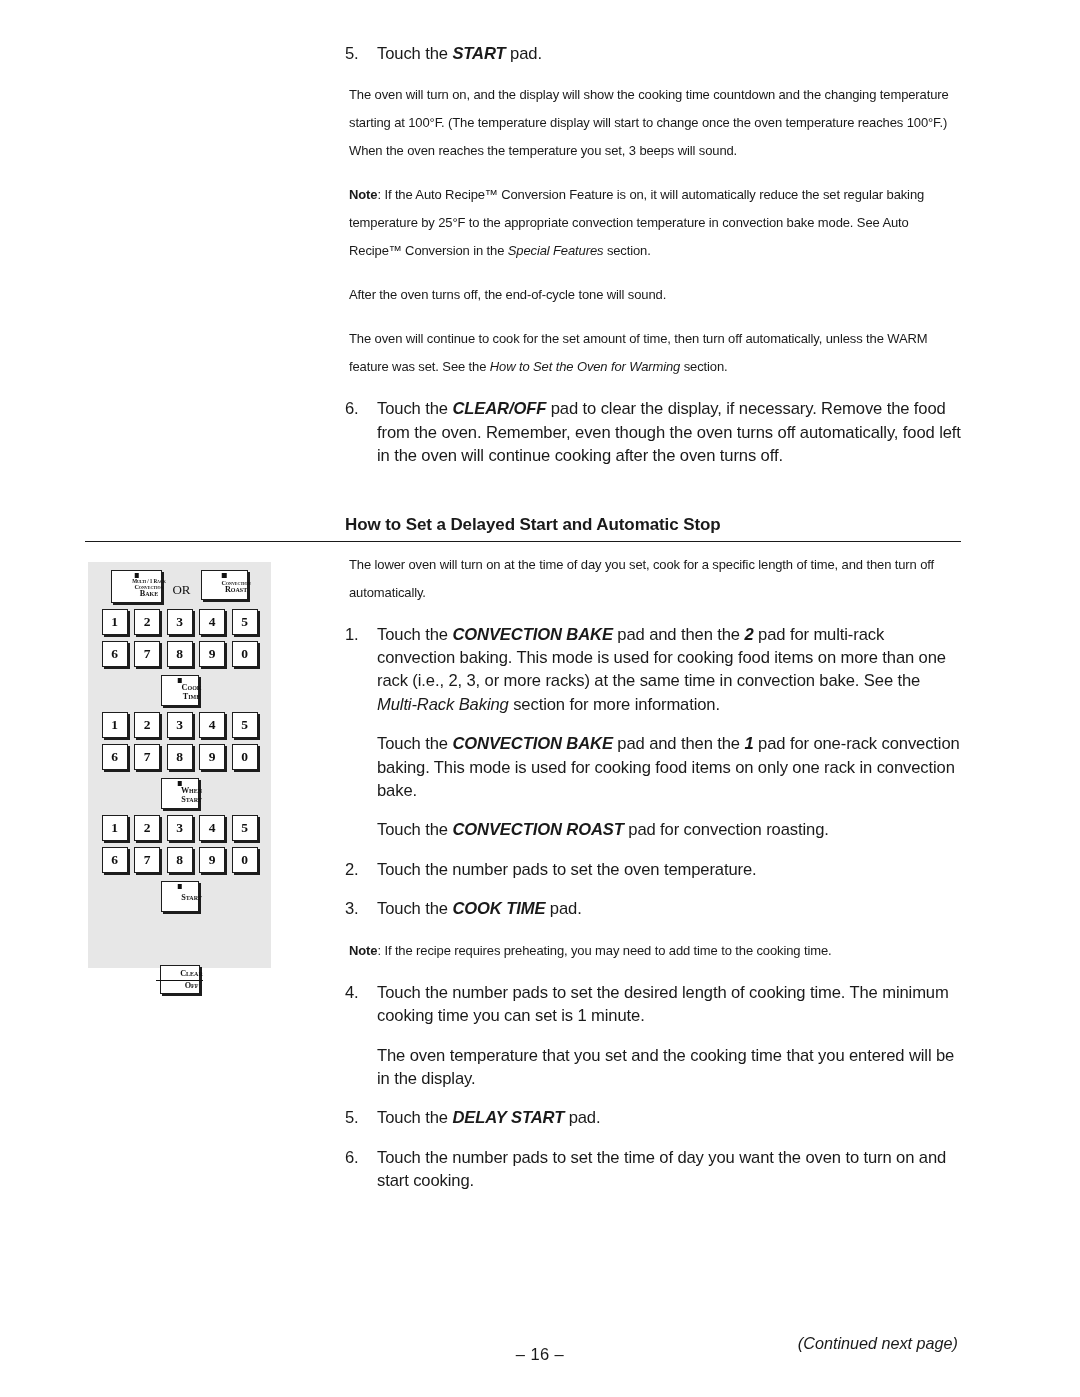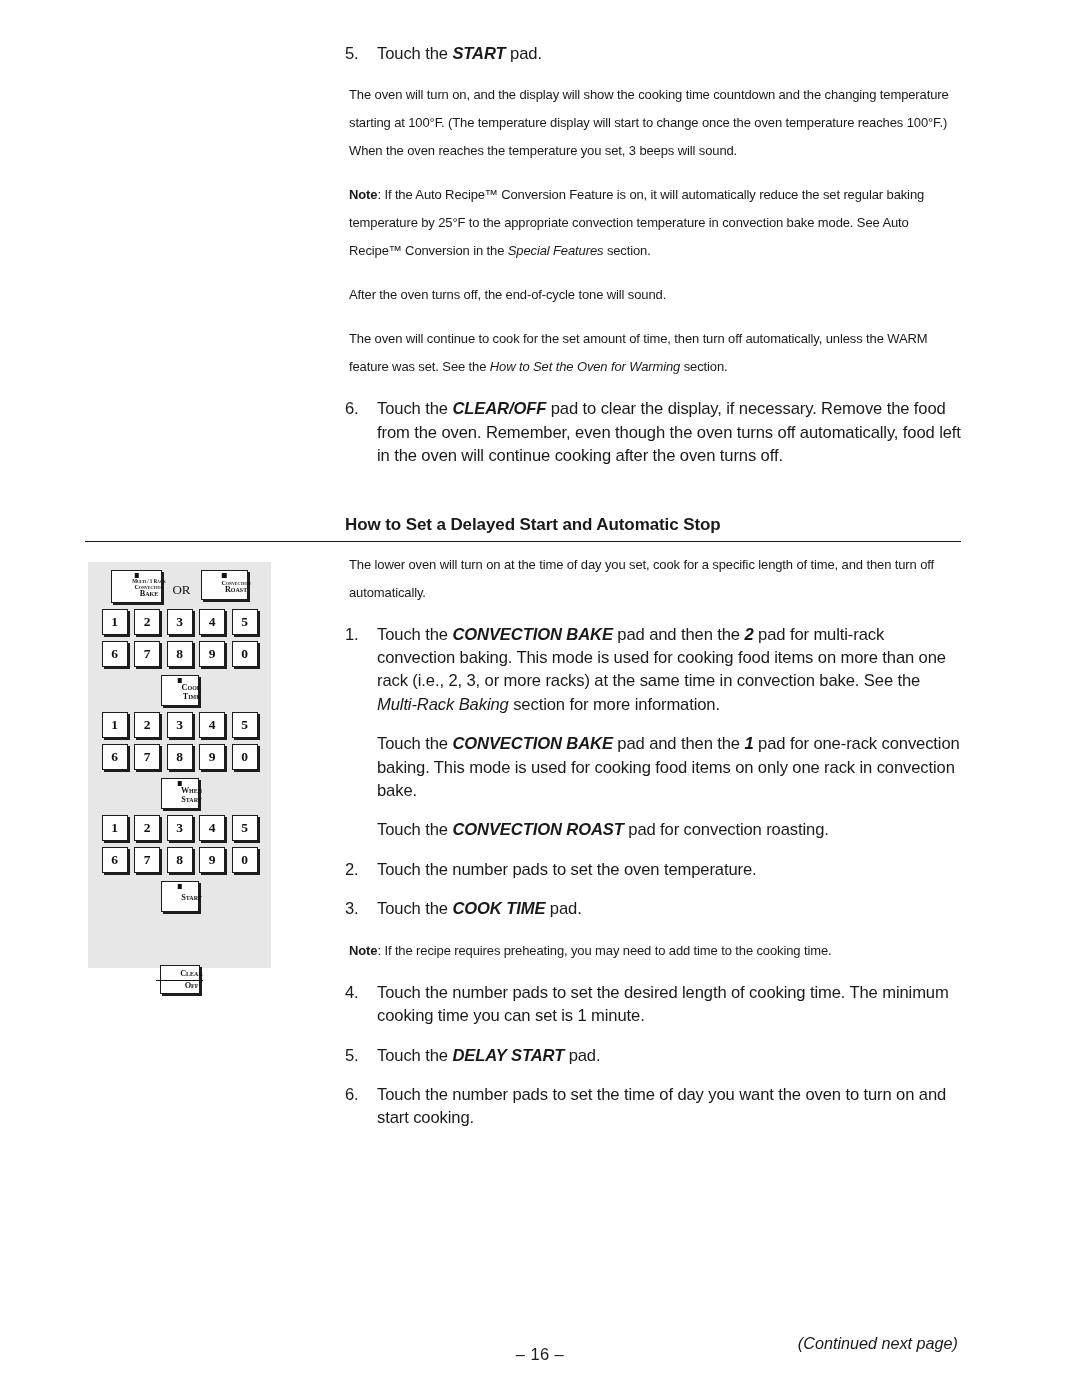--- a/index.html
+++ b/index.html
@@ -255,20 +255,21 @@
       <span><span>Touch the </span><span class="bi">COOK TIME</span><span> pad.</span></span>
     </div>
 
     <p class="para"><span class="b">Note</span><span>: If the recipe requires preheating, you may need to add time to the cooking time.</span></p>
 
     <div class="numitem">
       <span class="num">4.</span>
       <span>Touch the number pads to set the desired length of cooking time. The minimum cooking time you can set is 1 minute.</span>
     </div>
 
+    <div class="subpara">The oven temperature that you set and the cooking time that you entered will be in the display.</div>
 
     <div class="numitem">
       <span class="num">5.</span>
       <span><span>Touch the </span><span class="bi">DELAY START</span><span> pad.</span></span>
     </div>
 
     <div class="numitem">
       <span class="num">6.</span>
       <span>Touch the number pads to set the time of day you want the oven to turn on and start cooking.</span>
     </div>

